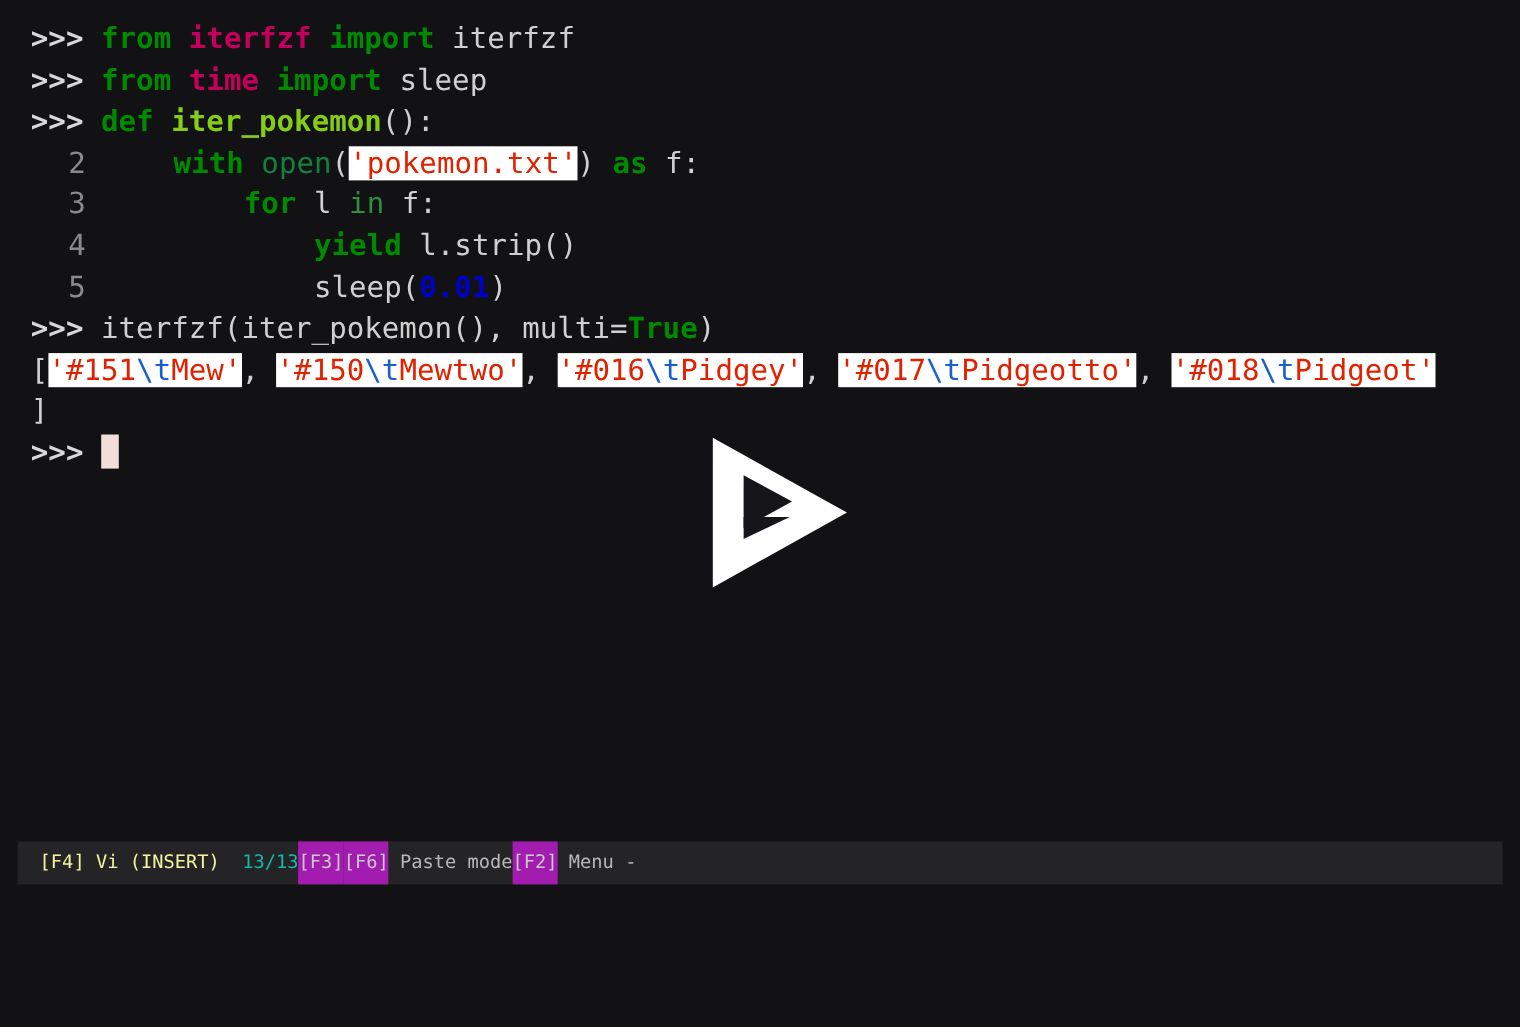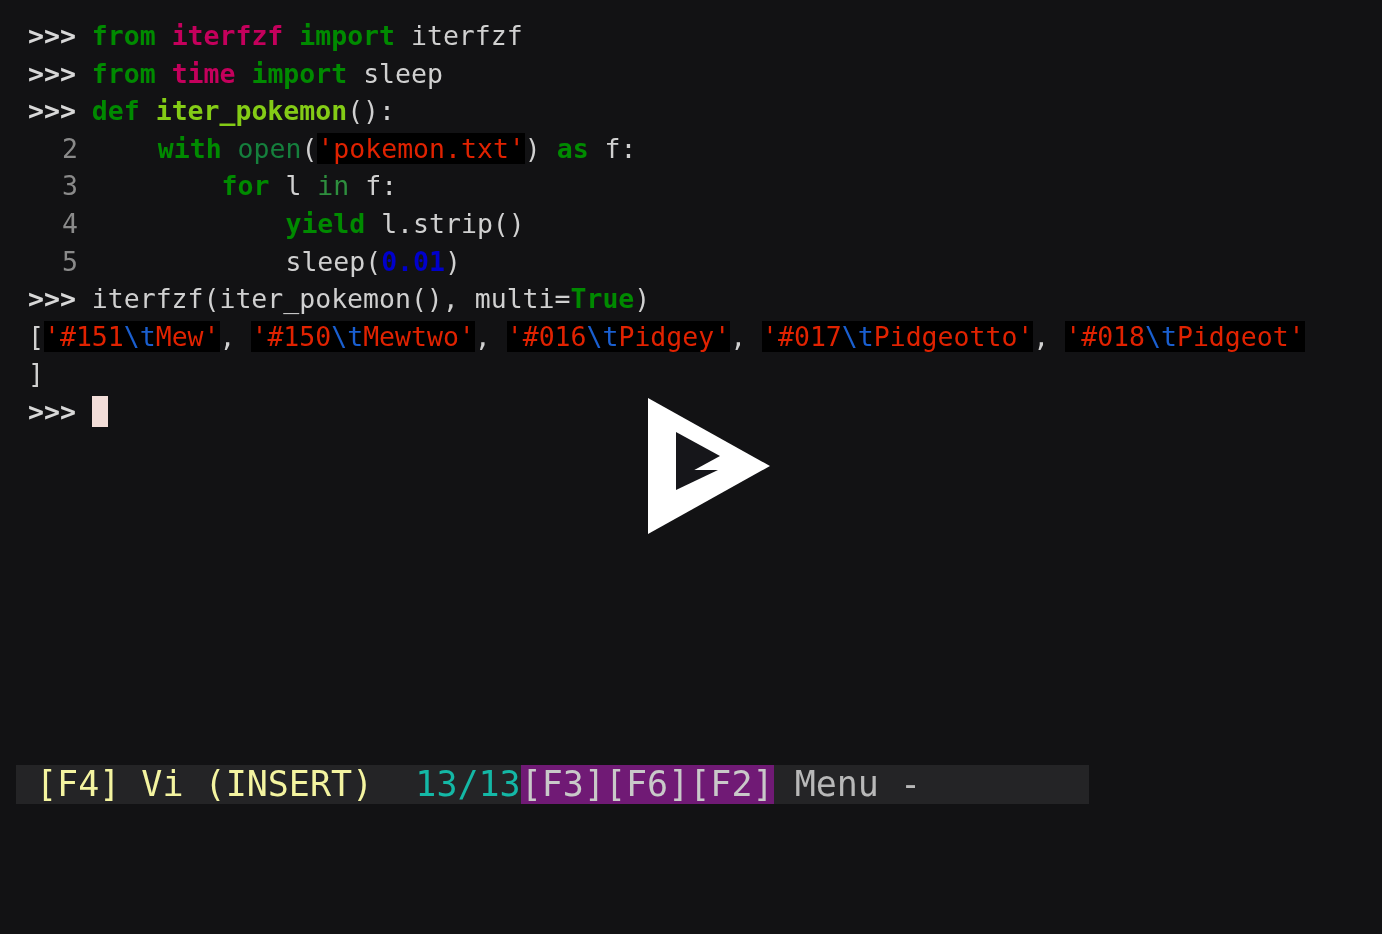--- a/index.html
+++ b/index.html
@@ -49,21 +49,21 @@
   .mod      { color: #c4005c; font-weight: bold; }   
   .fn       { color: #84cc16; font-weight: bold; }   
   .builtin  { color: #15803d; }                      
   .num      { color: #0000cc; font-weight: bold; }   
   .plain    { color: #d0d0d0; }
   .punc     { color: #d0d0d0; }
   .lineno   { color: #8a8a8a; display: inline-block; width: 50px; text-align: right; }
 
   
   .str {
-    background: #000000;
+    background: #ffffff;
     color: #e02200;
   }
   .str .esc { color: #1a5fd0; }
 
   .cursor {
     display: inline-block;
     width: 16px;
     height: 31px;
     vertical-align: -6px;
     background: #f2ddd8;
@@ -77,34 +77,34 @@
     width: 126px;
     height: 140px;
   }
   #play-overlay svg { display: block; }
 
   
   #statusbar {
     position: absolute;
     left: 16px;
     top: 765px;
-    width: 1073px;
+    width: 1350px;
     height: 39px;
     background: #242426;
-    font-size: 35px;
+    font-size: 17px;
     line-height: 39px;
     white-space: pre;
     color: #bdbdbd;
     display: flex;
     align-items: stretch;
   }
   .sb-seg { white-space: pre; }
   .sb-vi    { color: #f4f4a0; padding-left: 20px; }
   .sb-pos   { color: #14b8a6; }
-  .sb-key   { background: #701a75; color: #c9c9c9; }
+  .sb-key   { background: #a21caf; color: #c9c9c9; }
   .sb-label { color: #b8b8b8; }
   .sb-dash  { color: #b8b8b8; }
   .sb-ver   { color: #ffffff; font-weight: bold; }
 </style>
 </head>
 <body>
 
 <div id="terminal">
 
   <div id="console"><div class="line"><span class="prompt">&gt;&gt;&gt; </span><span class="kw">from</span><span class="plain"> </span><span class="mod">iterfzf</span><span class="plain"> </span><span class="kw">import</span><span class="plain"> </span><span class="plain">iterfzf</span></div><div class="line"><span class="prompt">&gt;&gt;&gt; </span><span class="kw">from</span><span class="plain"> </span><span class="mod">time</span><span class="plain"> </span><span class="kw">import</span><span class="plain"> </span><span class="plain">sleep</span></div><div class="line"><span class="prompt">&gt;&gt;&gt; </span><span class="kw">def</span><span class="plain"> </span><span class="fn">iter_pokemon</span><span class="punc">():</span></div><div class="line"><span class="lineno">2</span> <span class="plain">    </span><span class="kw">with</span><span class="plain"> </span><span class="builtin">open</span><span class="punc">(</span><span class="str">'pokemon.txt'</span><span class="punc">) </span><span class="kw">as</span><span class="plain"> f:</span></div><div class="line"><span class="lineno">3</span> <span class="plain">        </span><span class="kw">for</span><span class="plain"> l </span><span class="in-kw">in</span><span class="plain"> f:</span></div><div class="line"><span class="lineno">4</span> <span class="plain">            </span><span class="kw">yield</span><span class="plain"> l.strip()</span></div><div class="line"><span class="lineno">5</span> <span class="plain">            sleep(</span><span class="num">0.01</span><span class="punc">)</span></div><div class="line"><span class="prompt">&gt;&gt;&gt; </span><span class="plain">iterfzf(iter_pokemon(), multi=</span><span class="kw">True</span><span class="punc">)</span></div><div class="line"><span class="punc">[</span><span class="str">'#151<span class="esc">\t</span>Mew'</span><span class="punc">, </span><span class="str">'#150<span class="esc">\t</span>Mewtwo'</span><span class="punc">, </span><span class="str">'#016<span class="esc">\t</span>Pidgey'</span><span class="punc">, </span><span class="str">'#017<span class="esc">\t</span>Pidgeotto'</span><span class="punc">, </span><span class="str">'#018<span class="esc">\t</span>Pidgeot'</span></div><div class="line"><span class="punc">]</span></div><div class="line"><span class="prompt">&gt;&gt;&gt; </span><span class="cursor"></span></div></div>
@@ -116,18 +116,19 @@
       <path d="M30 94 L30 74 L72 74 L30 94 Z" fill="#16161a"></path>
     </svg>
   </div>
 
   <div id="statusbar">
     <span class="sb-seg sb-vi">[F4] Vi (INSERT)</span>
     <span class="sb-seg">  </span>
     <span class="sb-seg sb-pos">13/13</span>
     <span class="sb-seg sb-key">[F3]</span>
     <span class="sb-seg sb-key">[F6]</span>
+    <span class="sb-seg sb-label"> Paste mode</span>
     <span class="sb-seg sb-key">[F2]</span>
     <span class="sb-seg sb-label"> Menu </span>
     <span class="sb-seg sb-dash">- </span>
   </div>
 
 </div>
 
 </body></html>

